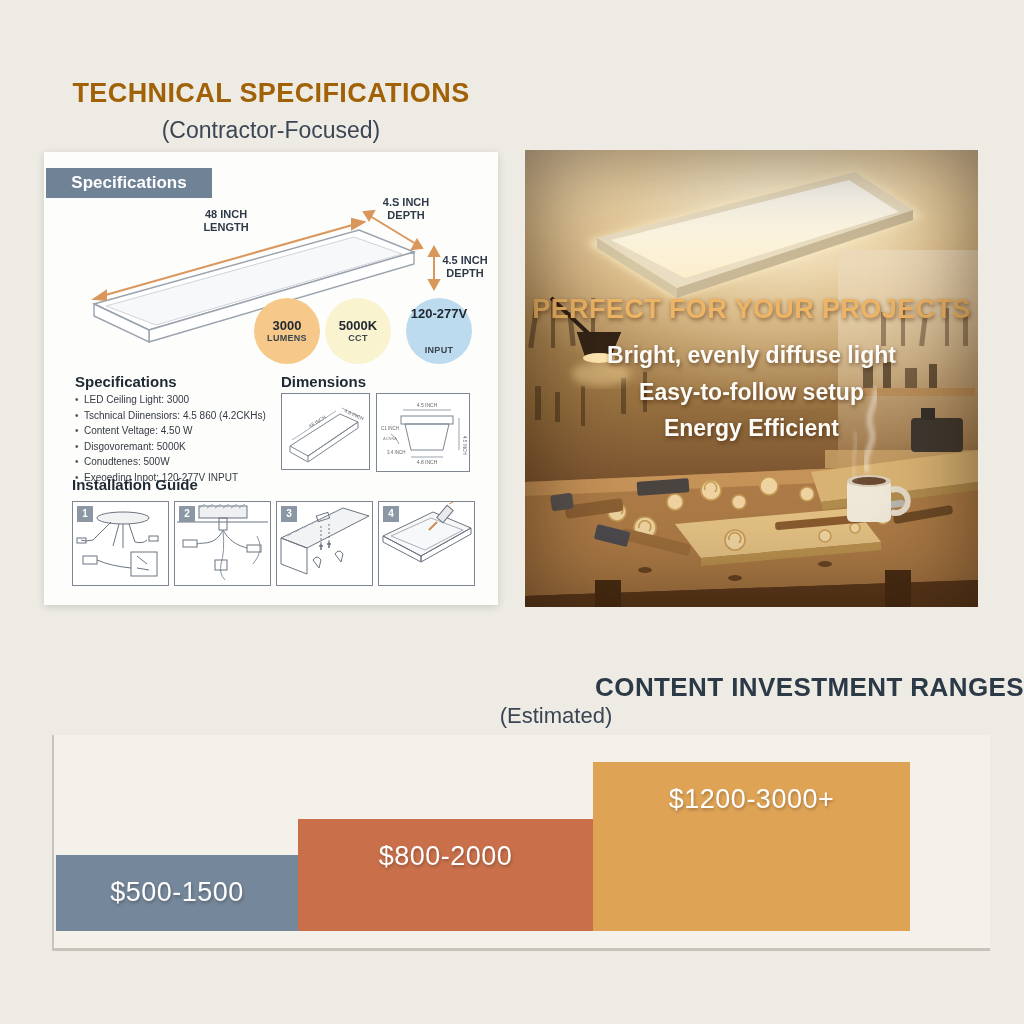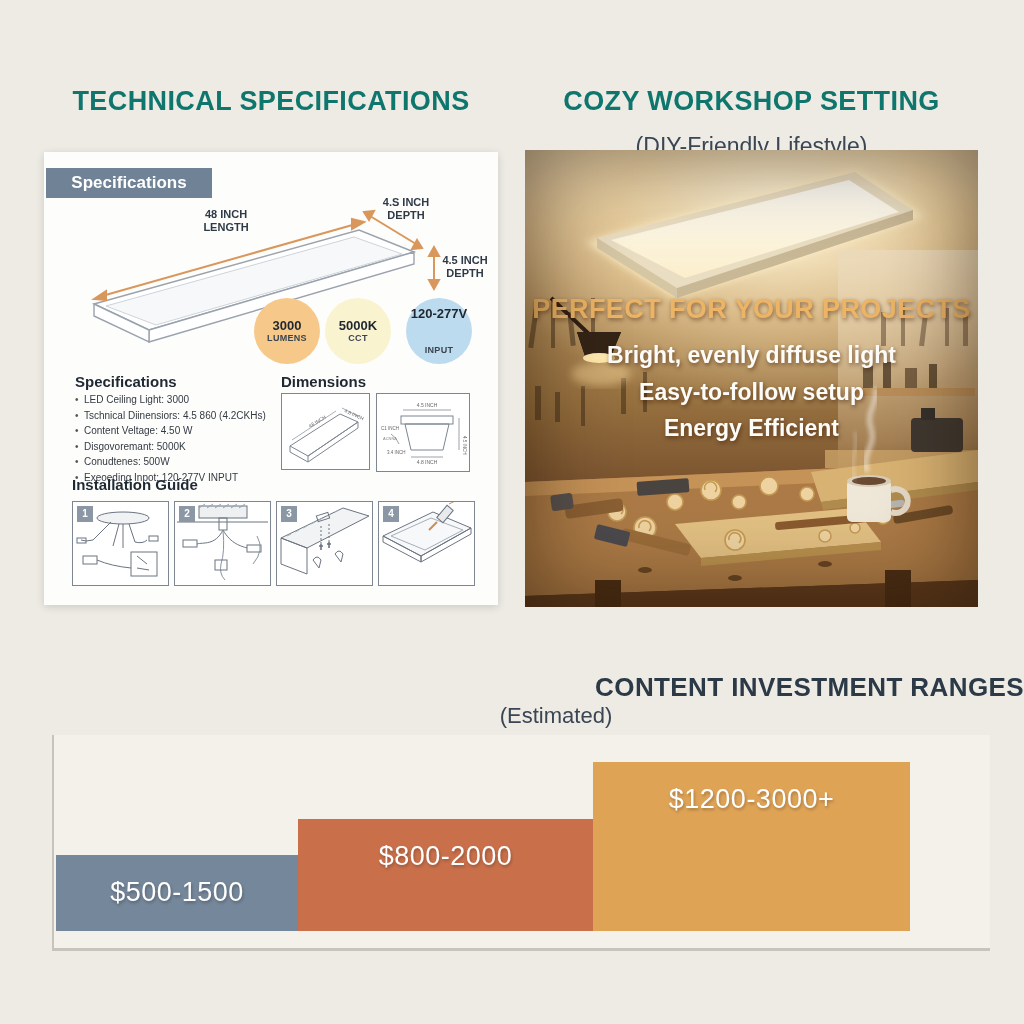--- a/index.html
+++ b/index.html
@@ -2,21 +2,21 @@
 <html><head>
 <meta charset="utf-8">
 <style>
   html,body{margin:0;padding:0;}
   body{width:1024px;height:1024px;overflow:hidden;background:#edebe4;
        font-family:"Liberation Sans", sans-serif;color:#2c3947;}
   .canvas{position:absolute;left:0;top:0;width:1024px;height:1024px;background:#edebe4;}
 
   
   .sec-title{position:absolute;text-align:center;}
-  .sec-title h1{margin:16px;font-size:27px;font-weight:bold;letter-spacing:.4px;color:#0f766e;}
+  .sec-title h1{margin:8px;font-size:27px;font-weight:bold;letter-spacing:.4px;color:#a16207;}
   .sec-title h2{margin:4px 0 0 0;font-size:23px;font-weight:400;color:#3a4654;}
   #lt{left:44px;top:70px;width:454px;}
   #rt{left:525px;top:70px;width:453px;}
 
   
   .card{position:absolute;left:44px;top:152px;width:454px;height:453px;background:#fdfdfc;
         box-shadow:0 2px 8px rgba(0,0,0,.14);}
   .badge{position:absolute;left:2px;top:16px;width:166px;height:30px;background:#6f8296;
          color:#fff;font-size:17px;font-weight:bold;line-height:30px;text-align:center;}
   .fixture-svg{position:absolute;left:0;top:40px;width:454px;height:170px;}
@@ -76,24 +76,21 @@
   #bar2{width:295px;}
   #bar3{width:317px;}
 </style>
 </head>
 <body>
 
 <div class="canvas">
 
   <div class="sec-title" id="lt">
     <h1>TECHNICAL SPECIFICATIONS</h1>
-  </div>
-  <div class="sec-title" id="rt">
-    <h1>COZY WORKSHOP SETTING</h1>
-    <h2>(DIY-Friendly Lifestyle)</h2>
+    <h2>(Contractor-Focused)</h2>
   </div>
 
   <div class="card">
     <div class="badge" style="background: rgb(111, 130, 150);">Specifications</div>
 
     <svg class="fixture-svg" viewBox="0 0 454 170">
 
       <g stroke="#9aa3ad" stroke-width="1.4" fill="#ffffff">
         <polygon points="50,112 315,38 370,60 105,138"></polygon>
         <polygon points="105,138 370,60 370,72 105,150"></polygon>

